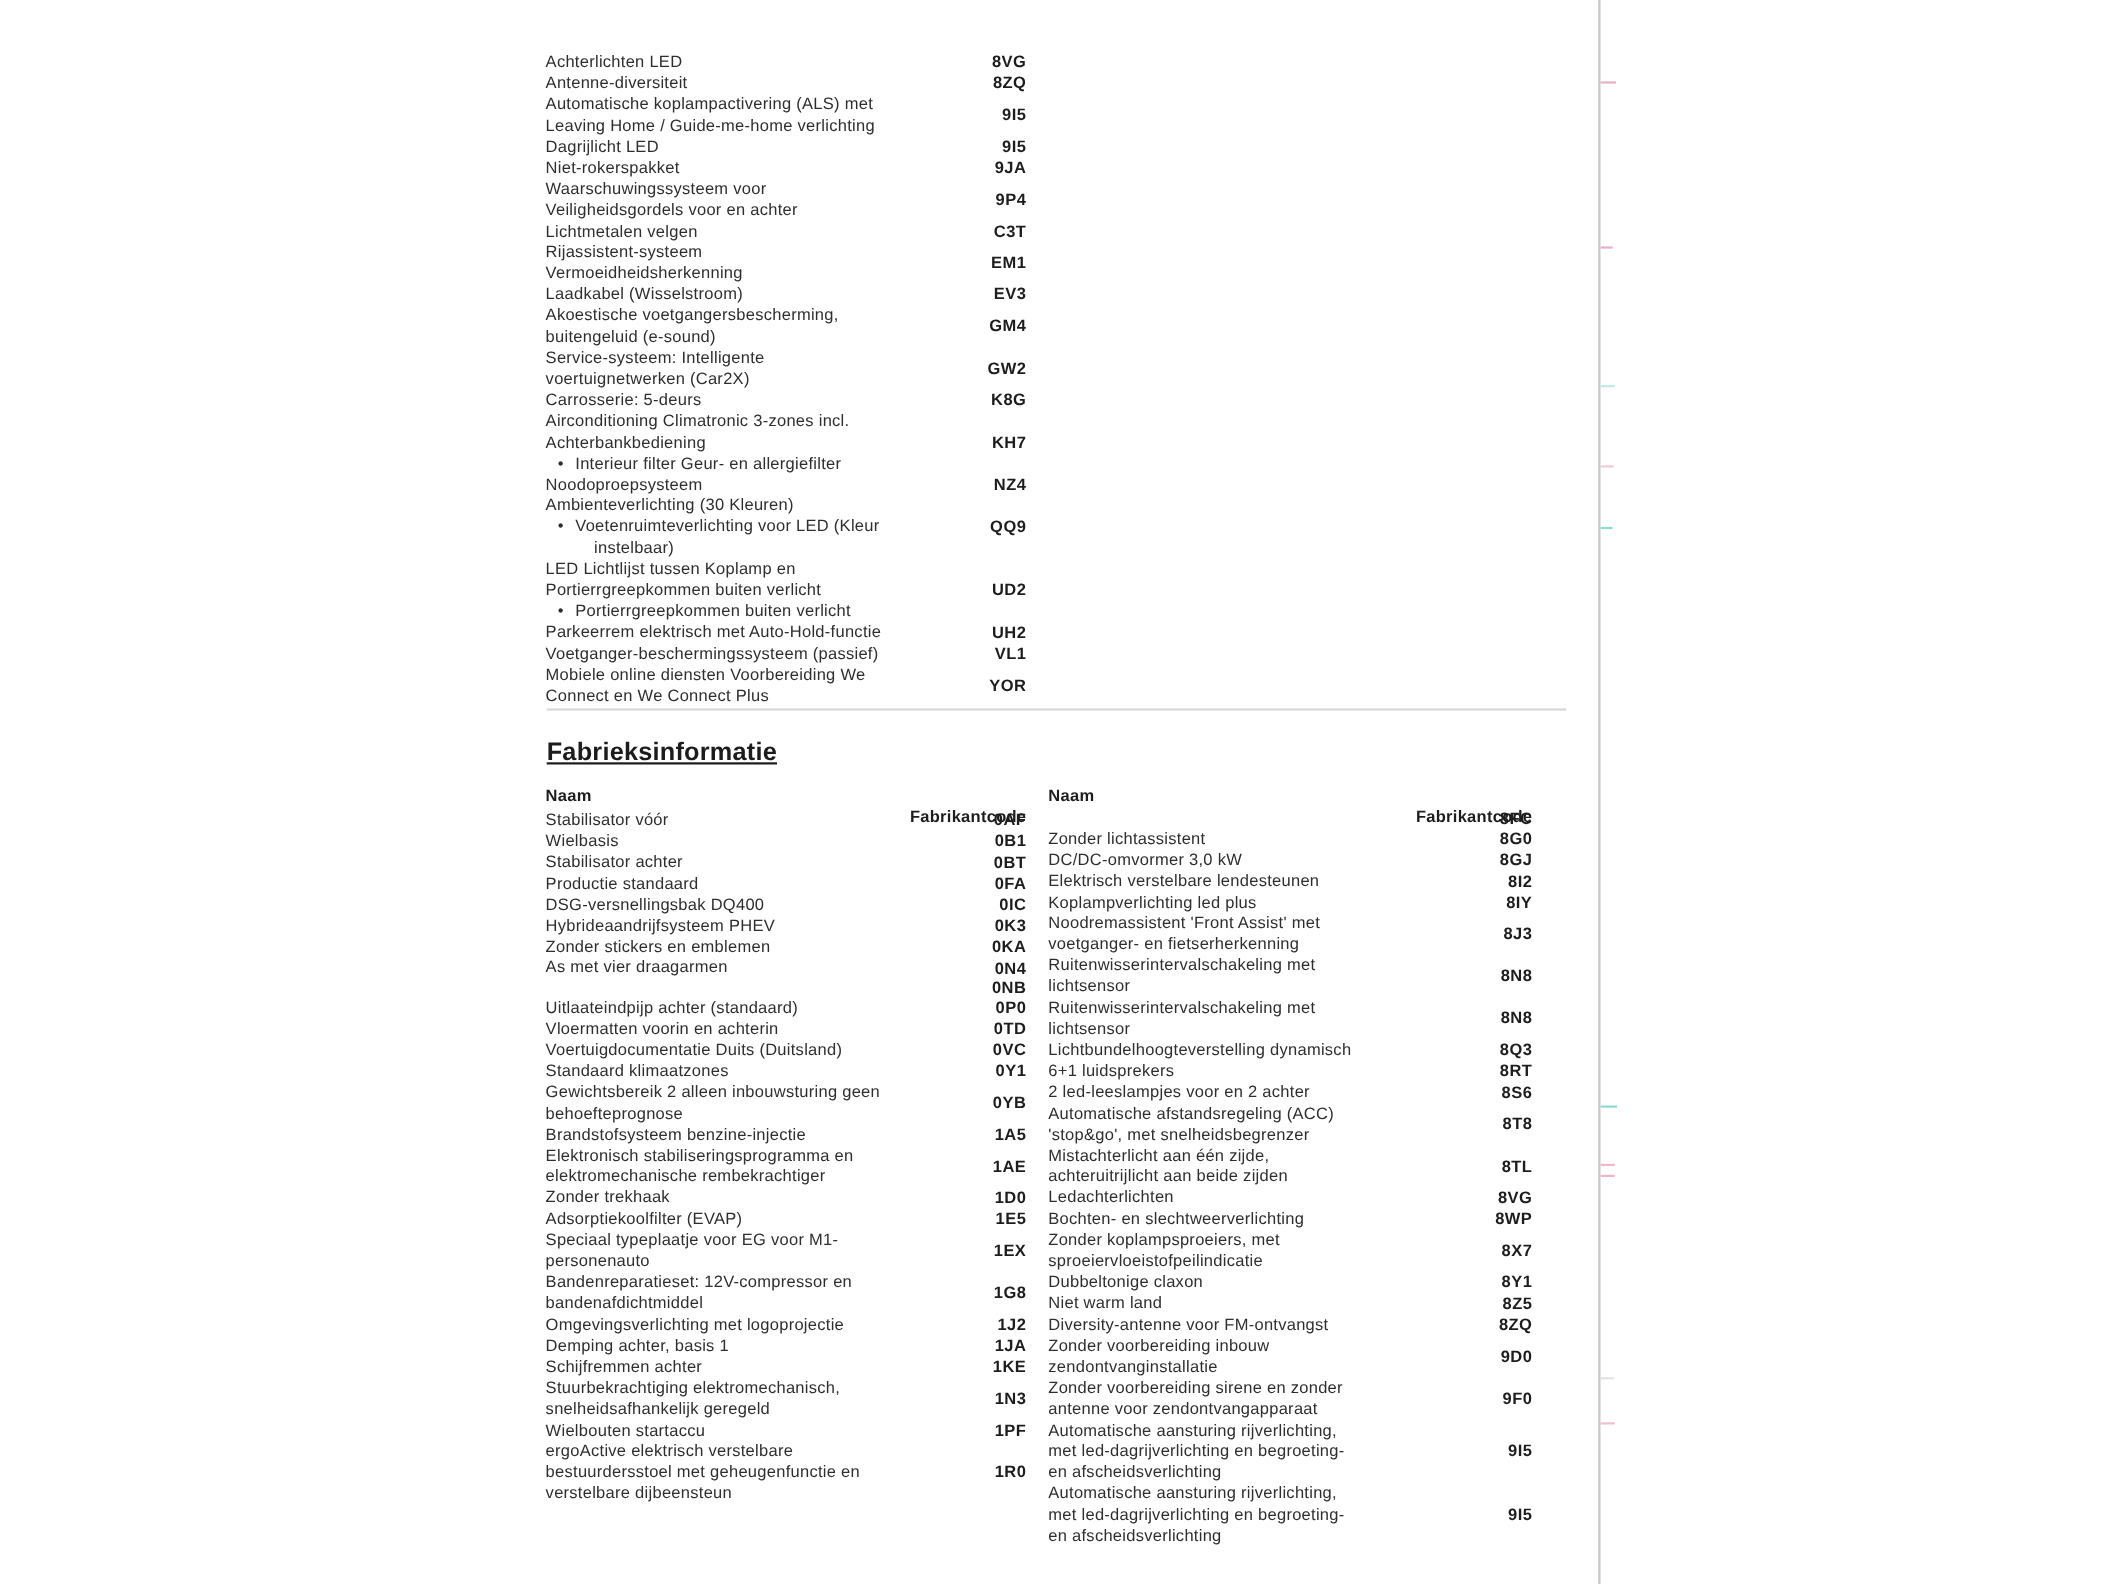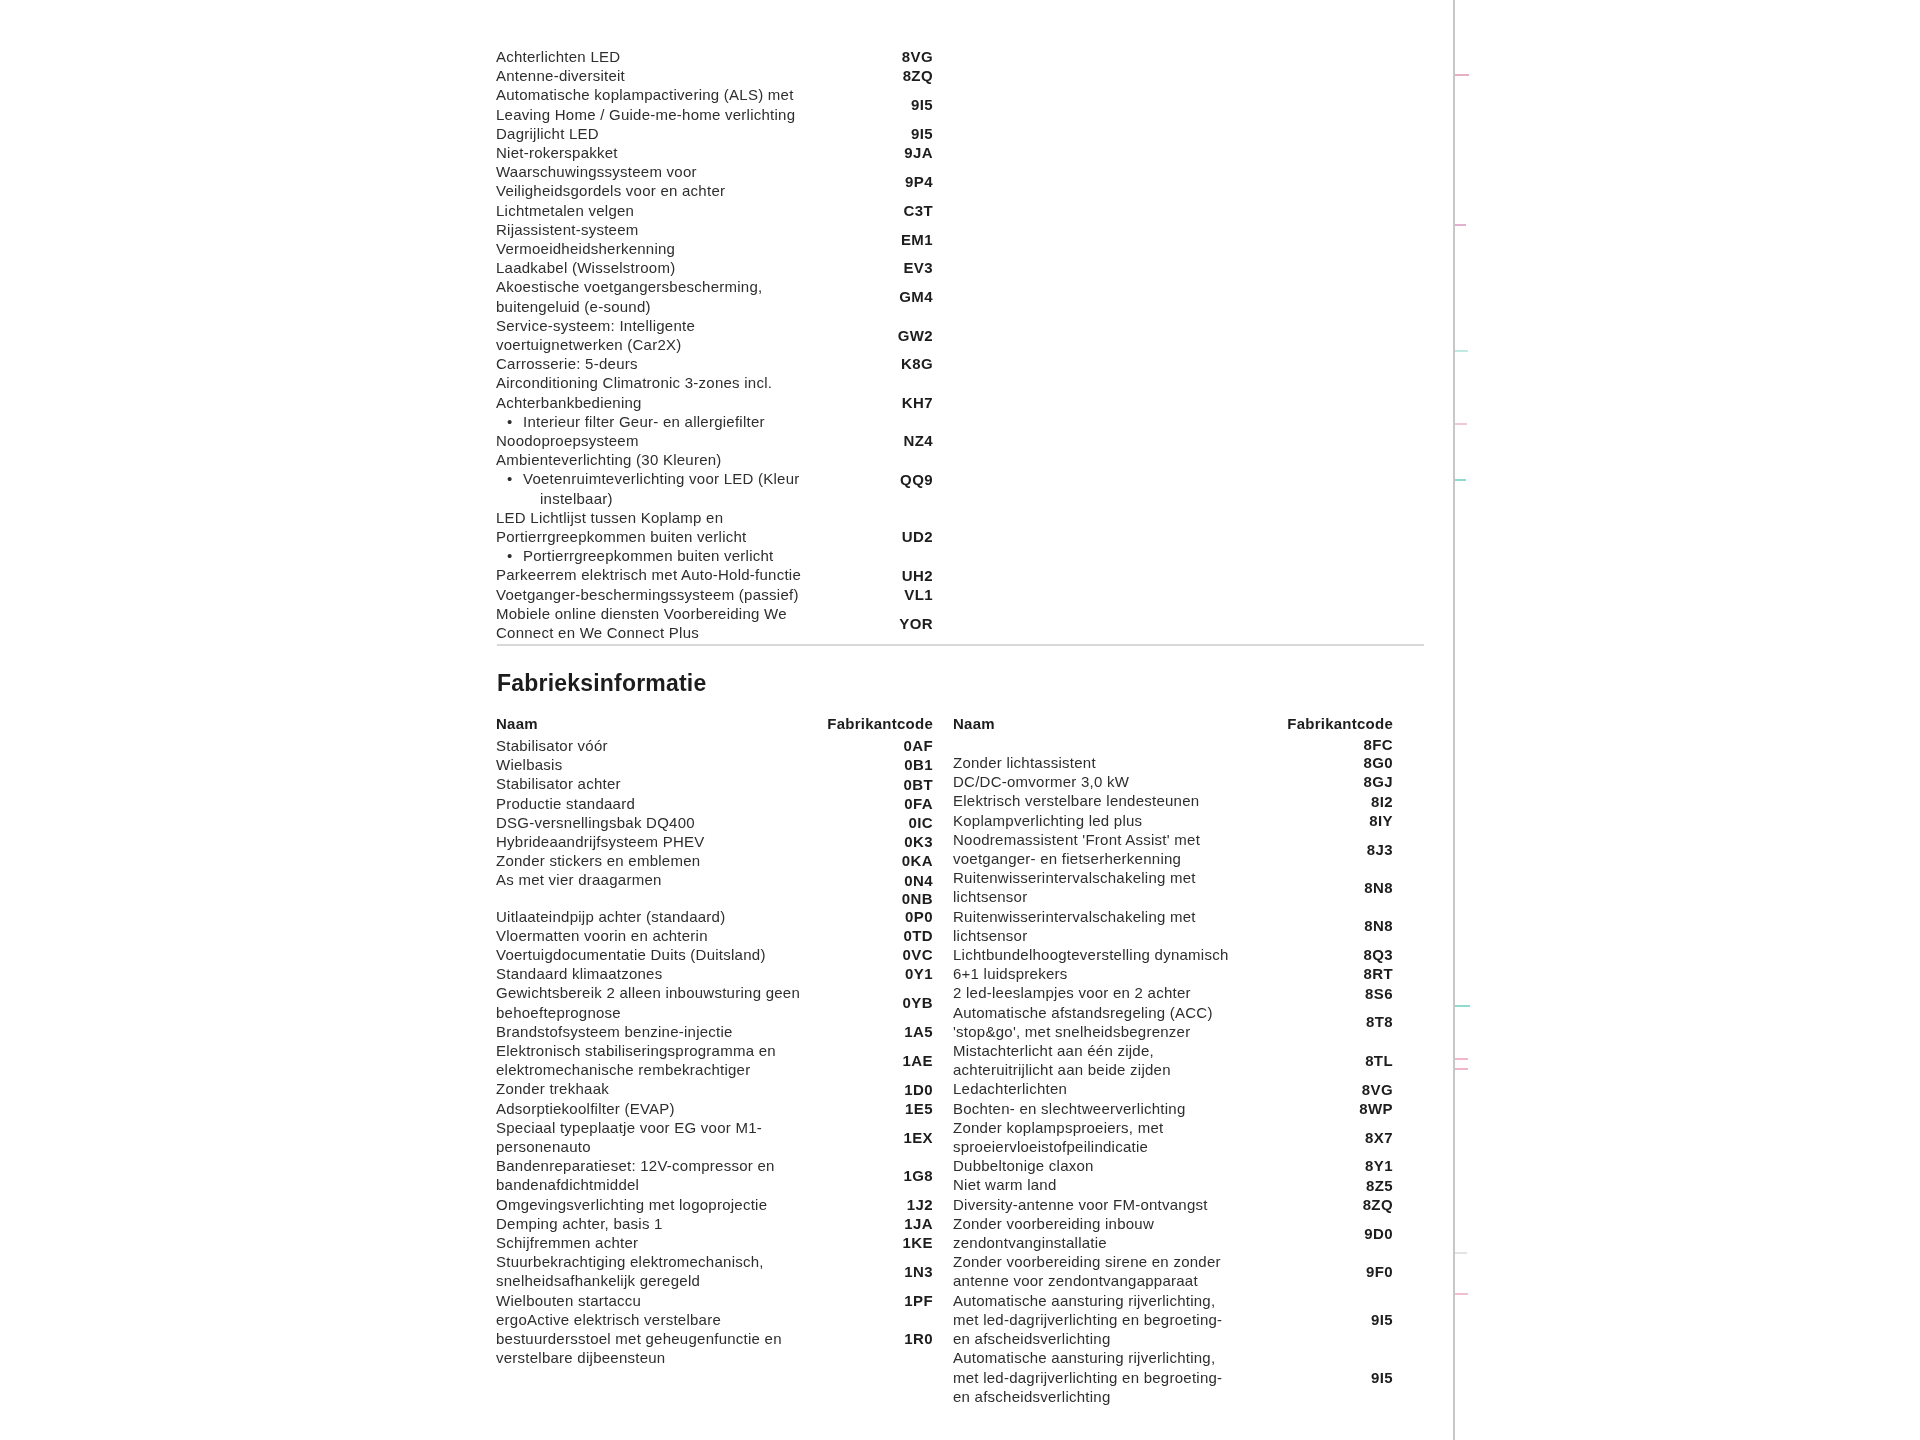--- a/index.html
+++ b/index.html
@@ -14,25 +14,25 @@
   .desc{width:336px;flex:none}
   .code{
     margin-left:auto;align-self:center;flex:none;
     font-size:15px;font-weight:700;letter-spacing:.4px;white-space:pre;
     color:var(--code,#1d1d1d);
   }
   #options{position:absolute;left:496px;top:47px;width:437px}
   #divider{position:absolute;left:497px;top:644px;width:927px;height:2px;background:var(--div,#d8d8d8)}
   #factory-title{
     position:absolute;left:497px;top:669px;margin:0;
-    font-size:23px;line-height:28px;font-weight:700;letter-spacing:.2px;color:#1c1c1c;
+    font-size:23px;line-height:28px;font-weight:700;letter-spacing:.2px;color:#1c1c1c;text-decoration:underline;
   }
   .fhead{
     position:absolute;top:714px;display:flex;
-    font-size:15px;font-weight:700;line-height:19.2px;letter-spacing:.25px;color:var(--code,#1d1d1d);
+    font-size:15px;font-weight:700;line-height:19.2px;letter-spacing:.25px;color:var(--code,#1d1d1d);flex-direction:column;
   }
   #fhead-left{left:496px;width:437px}
   #fhead-right{left:953px;width:440px}
   .fh-code{margin-left:auto}
   #fcol-left{position:absolute;left:496px;top:736px;width:437px}
   #fcol-right{position:absolute;left:953px;top:736px;width:440px}
   .bullet{display:flex;margin-left:11px}
   .dot{width:16px;flex:none}
   .bullet-cont{margin-left:44px}
   #edge-line{position:absolute;left:1453px;top:0;width:2px;height:1440px;background:var(--edge,#c7c7c7)}

